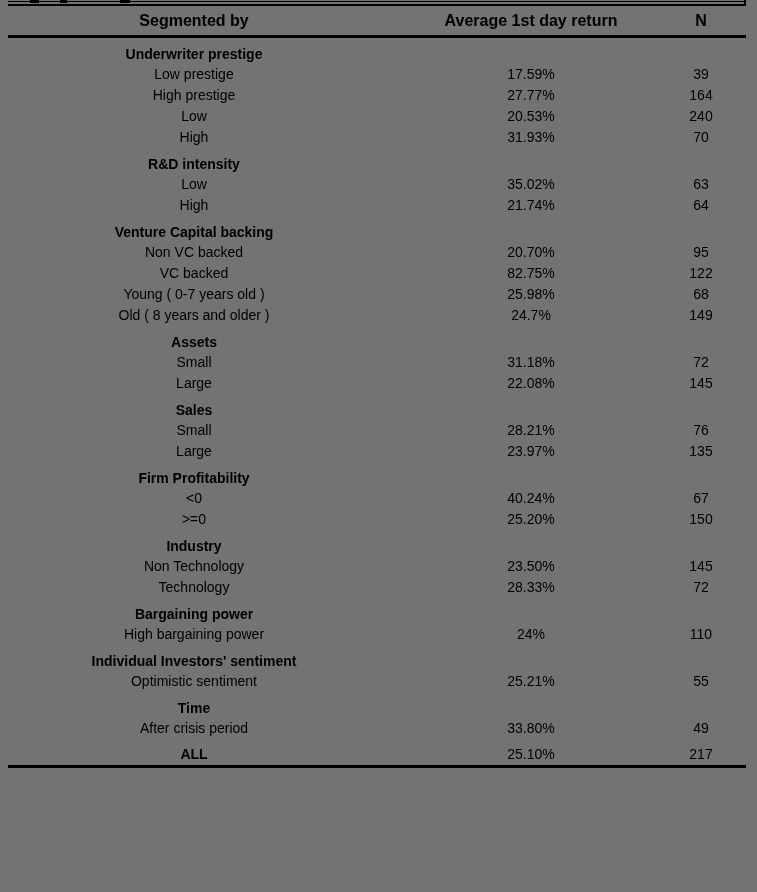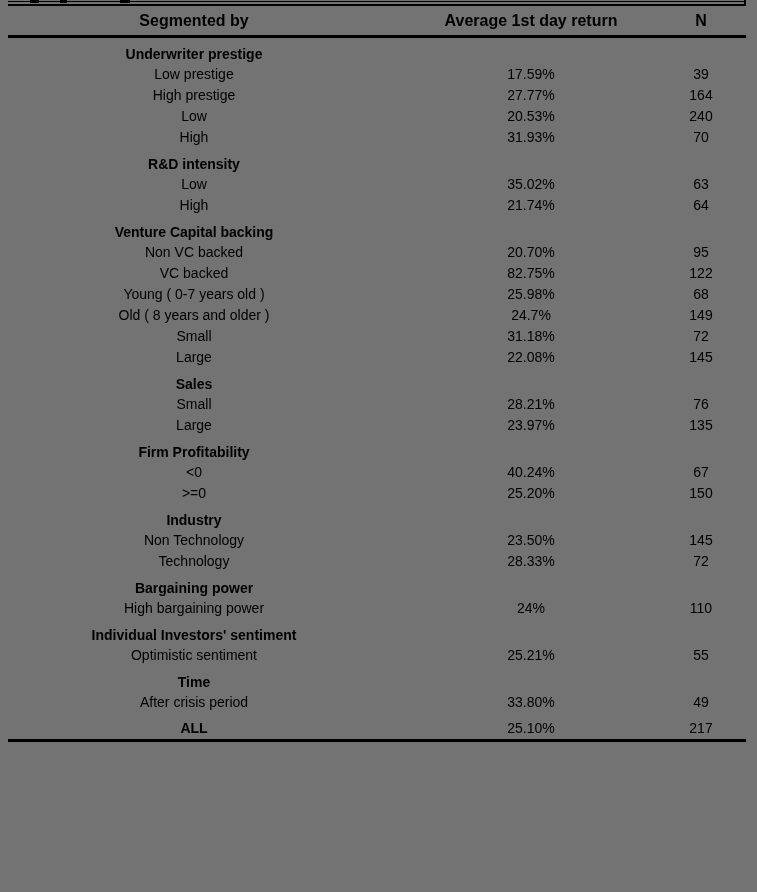--- a/index.html
+++ b/index.html
@@ -180,20 +180,26 @@
             <td>25.98%</td>
             <td>68</td>
             <td></td>
           </tr>
           <tr class="data-row">
             <td>Old ( 8 years and older )</td>
             <td>24.7%</td>
             <td>149</td>
             <td></td>
           </tr>
+          <tr class="section-row">
+            <td>Assets</td>
+            <td></td>
+            <td></td>
+            <td></td>
+          </tr>
           <tr class="data-row">
             <td>Small</td>
             <td>31.18%</td>
             <td>72</td>
             <td></td>
           </tr>
           <tr class="data-row">
             <td>Large</td>
             <td>22.08%</td>
             <td>145</td>

